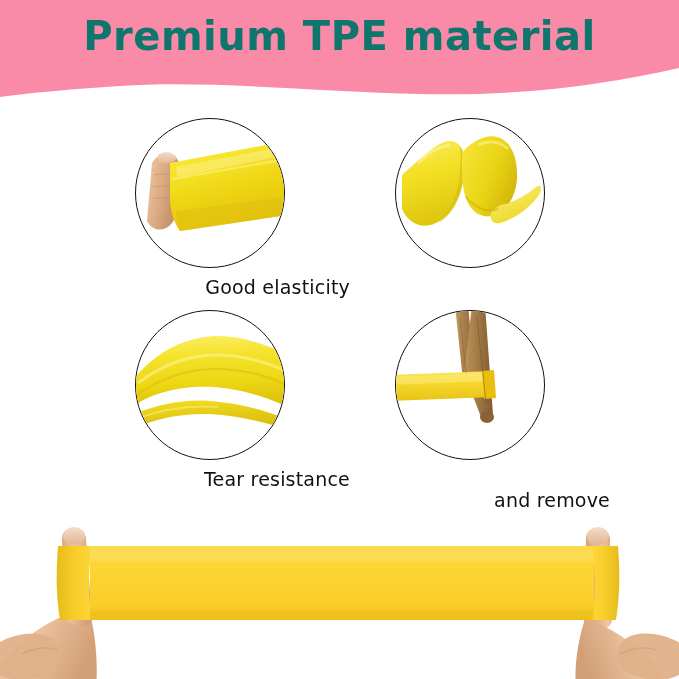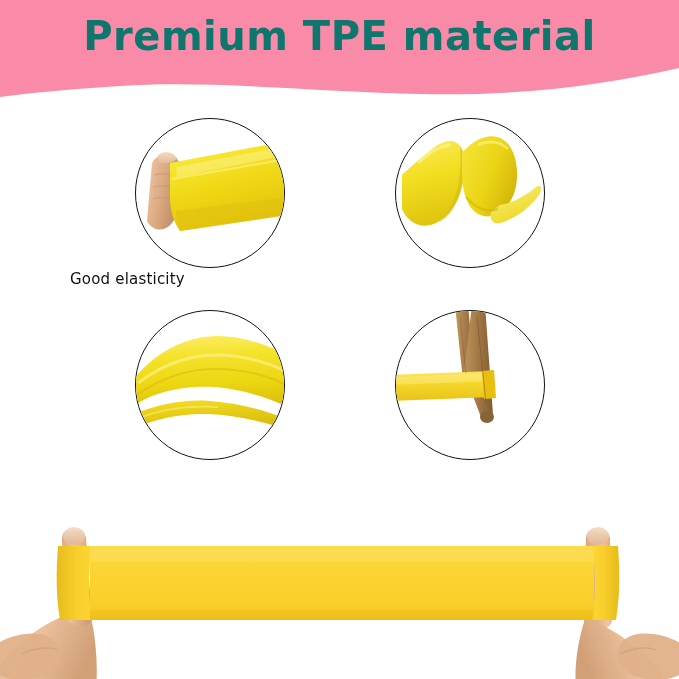--- a/index.html
+++ b/index.html
@@ -66,24 +66,24 @@
   }
   .feature-circle svg {
     position: absolute;
     left: 0; top: 0;
     width: 148px;
     height: 148px;
     display: block;
   }
 
   .feature-caption {
-    margin-top: 3px;
-    text-align: left;
+    margin-top: 9px;
+    text-align: right;
     font-family: "DejaVu Sans", sans-serif;
-    font-size: 15px;
+    font-size: 19px;
     font-weight: normal;
     color: #111111;
     line-height: 1.12;
     letter-spacing: 0.2px;
   }
 
   
   #hero-band-scene {
     position: absolute;
     left: 0;
@@ -200,20 +200,23 @@
 
       <path d="M-4,70 C14,48 34,34 58,28 C86,21 114,26 152,44 L152,96 C116,80 86,74 58,76 C34,78 12,84 -4,96 Z" fill="url(#tr-main)"></path>
 
       <path d="M2,72 C26,54 52,44 80,44 C104,44 128,50 150,60" stroke="#FDF49A" stroke-width="3" fill="none" opacity="0.6"></path>
       <path d="M0,84 C24,68 50,58 78,58 C104,58 130,64 150,74" stroke="#D8BC0B" stroke-width="2.2" fill="none" opacity="0.55"></path>
 
       <path d="M-4,104 C20,94 46,88 74,90 C100,92 126,98 150,108 L150,118 C124,110 98,104 72,103 C46,102 18,108 -4,118 Z" fill="url(#tr-lower)"></path>
       <path d="M0,108 C26,98 54,94 82,96" stroke="#FCF292" stroke-width="2" fill="none" opacity="0.5"></path>
     </svg>
   </div>
+  <div class="feature-caption">
+    <span>Tear resistance</span>
+  </div>
 </div>
 
 <div class="feature-cell" id="cell-easy-install">
   <div class="feature-circle">
     <svg viewBox="0 0 148 148">
       <defs>
         <linearGradient id="ei-wood" x1="0" y1="0" x2="1" y2="0">
           <stop offset="0%" stop-color="#C39B60"></stop>
           <stop offset="45%" stop-color="#A87E4C"></stop>
           <stop offset="100%" stop-color="#8A6237"></stop>
@@ -241,20 +244,21 @@
       <path d="M-4,66 L96,62 L96,70 L-4,74 Z" fill="#FDEE8F" opacity="0.45"></path>
 
       <path d="M86,60 L98,59 L100,87 L88,88 Z" fill="#E9BE0F"></path>
 
       <path d="M64,6 L70,62" stroke="#8A6237" stroke-width="1" fill="none" opacity="0.5"></path>
       <path d="M81,6 L90,92" stroke="#6F4D2A" stroke-width="1" fill="none" opacity="0.45"></path>
     </svg>
   </div>
   <div class="feature-caption">
     <br>
+    <span>and remove</span>
   </div>
 </div>
 
 <div id="hero-band-scene">
   <svg viewBox="0 0 679 181">
     <defs>
       <linearGradient id="hero-band-grad" x1="0" y1="0" x2="0" y2="1">
         <stop offset="0%" stop-color="#FCDB4A"></stop>
         <stop offset="20%" stop-color="#FCD635"></stop>
         <stop offset="80%" stop-color="#FACE2A"></stop>

